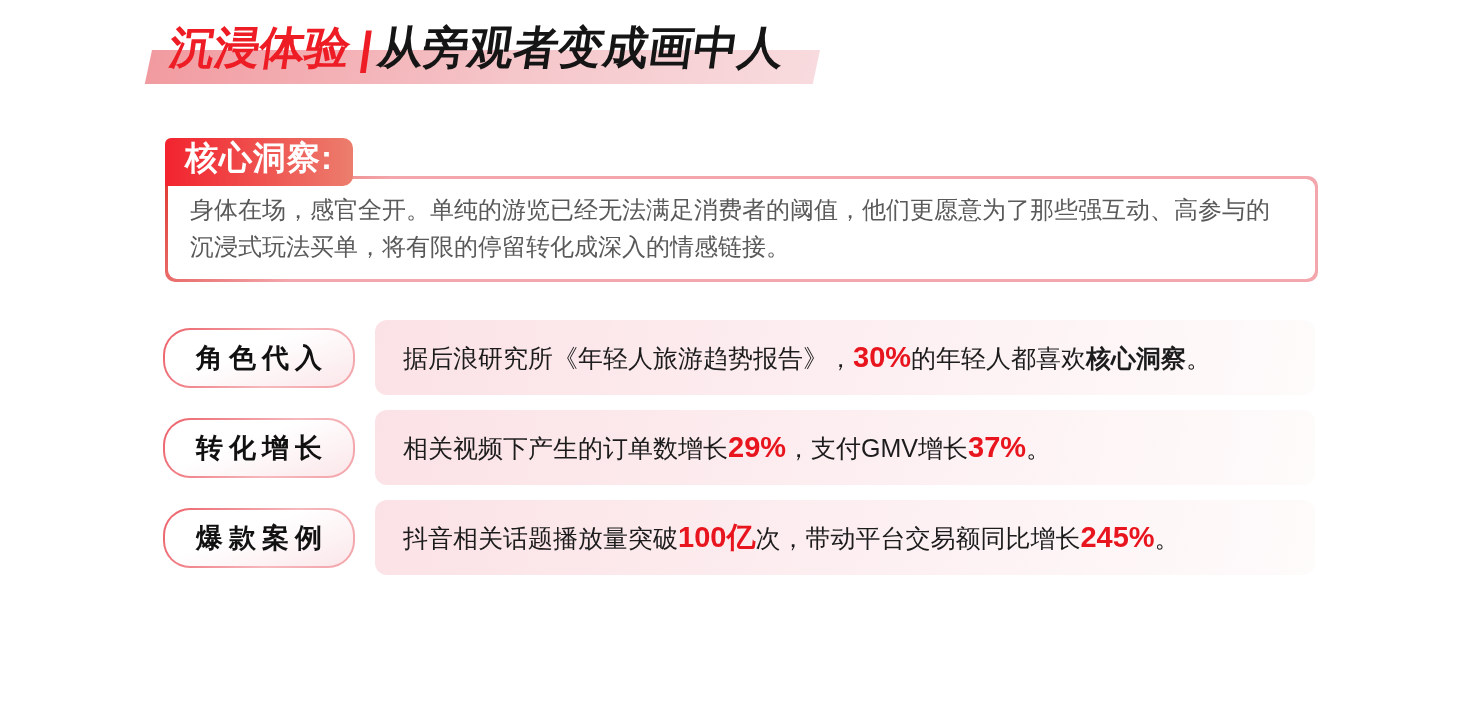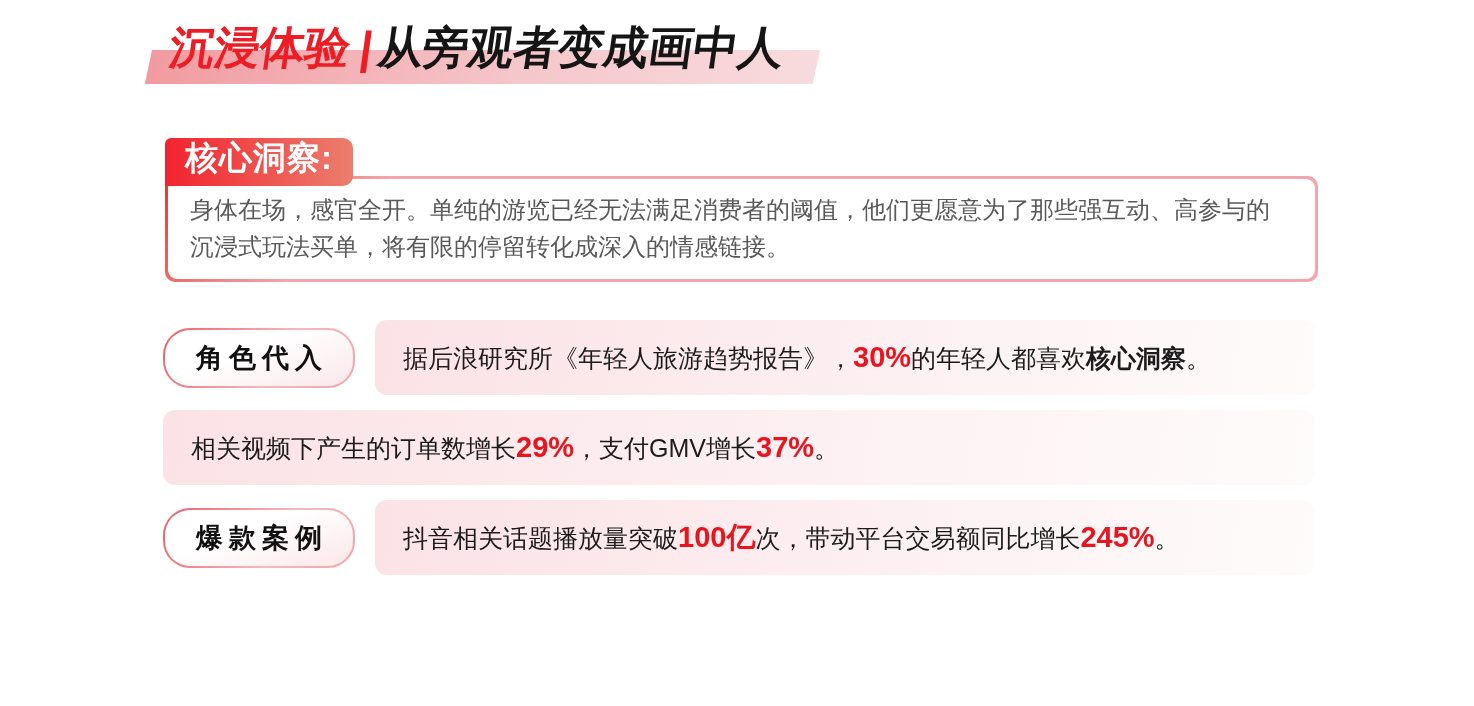--- a/index.html
+++ b/index.html
@@ -92,20 +92,23 @@
 <div class="rows">
     <div class="feature-row">
       <div class="pill">
         <div class="pill-inner">角色代入</div>
       </div>
       <div class="content-block">
         <div class="content-line"><span>据后浪研究所《年轻人旅游趋势报告》，</span><span class="seg-red">30%</span><span>的年轻人都喜欢</span><span class="seg-bold">核心洞察</span><span>。</span></div>
       </div>
     </div>
     <div class="feature-row">
+      <div class="pill">
+        <div class="pill-inner">转化增长</div>
+      </div>
       <div class="content-block">
         <div class="content-line"><span>相关视频下产生的订单数增长</span><span class="seg-red">29%</span><span>，支付GMV增长</span><span class="seg-red">37%</span><span>。</span></div>
       </div>
     </div>
     <div class="feature-row">
       <div class="pill">
         <div class="pill-inner">爆款案例</div>
       </div>
       <div class="content-block">
         <div class="content-line"><span>抖音相关话题播放量突破</span><span class="seg-red">100亿</span><span>次，带动平台交易额同比增长</span><span class="seg-red">245%</span><span>。</span></div>

